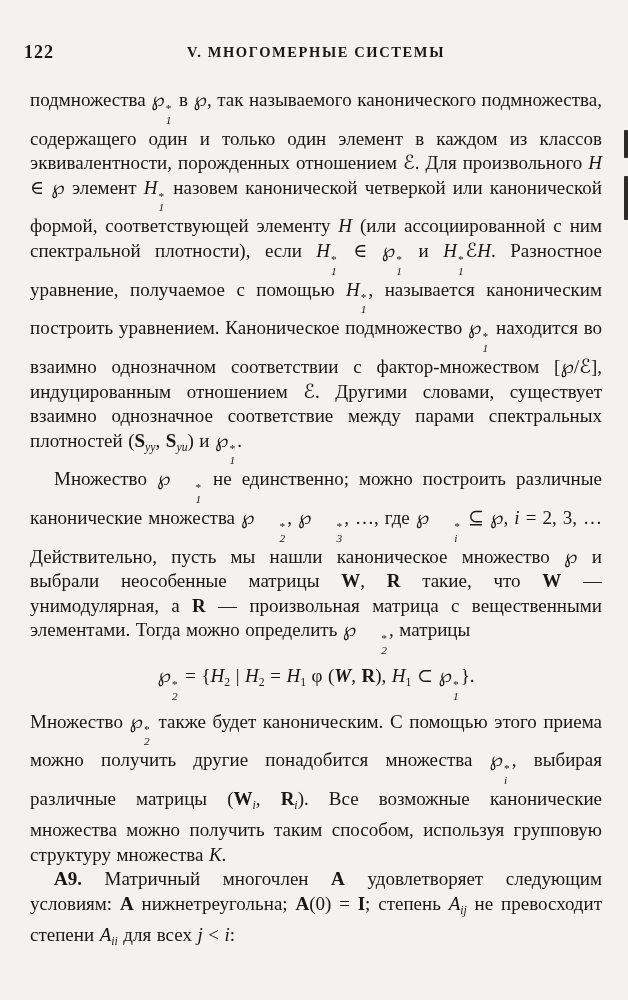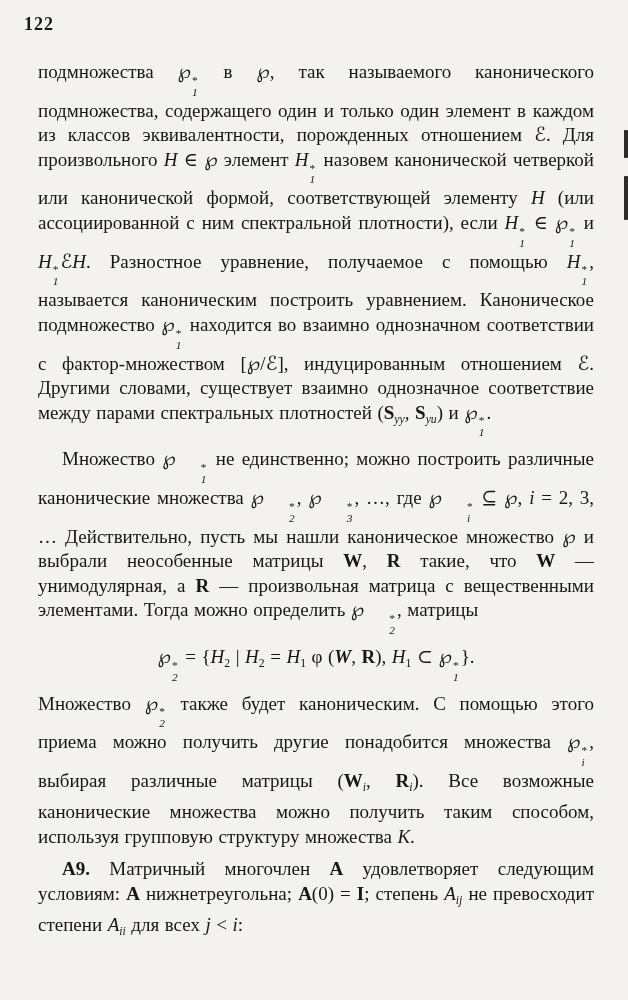--- a/index.html
+++ b/index.html
@@ -14,37 +14,38 @@
     background:#f3f2ee;
     color:#181716;
     overflow:hidden;
     box-sizing:border-box;
     padding:12px 26px 0 30px;
   }
   .page-head{
     position:relative;
     height:30px;
     margin-bottom:18px;
+    margin-top:28px;
   }
   .page-num{
     position:absolute;left:-6px;top:2px;
     font-size:18px;font-weight:700;letter-spacing:1px;
   }
   .run-head{
     position:absolute;left:0;right:0;top:4px;
     text-align:center;
     font-size:14.5px;font-weight:700;letter-spacing:1.6px;
   }
   .body-text{
     font-size:19px;
     line-height:24.6px;
     text-align:justify;
     word-spacing:0.04em;
   }
-  p.para{margin:8px;}
+  p.para{margin:0;}
   p.para.ind{text-indent:24px;}
   .eq{margin:7px 0 7px 0;}
   .eq.center{text-align:center;}
   .s-i{font-style:italic;}
   .s-b{font-weight:700;}
   .s-bi{font-weight:700;font-style:italic;}
   .s-scr{font-family:"DejaVu Sans","DejaVu Serif",serif;font-style:italic;font-size:1.02em;}
   .s-sub{font-size:0.62em;vertical-align:-0.32em;letter-spacing:0;}
   .s-subi{font-size:0.62em;vertical-align:-0.32em;font-style:italic;letter-spacing:0;}
   .stk{
@@ -60,20 +61,21 @@
   .edge-mark{position:absolute;right:0;width:4px;background:#2c2b29;border-radius:1px;}
   .edge-mark.m1{top:130px;height:28px;}
   .edge-mark.m2{top:176px;height:44px;}
 </style>
 </head>
 <body>
 
 <div class="page">
   <div class="page-head">
     <span class="page-num">122</span>
+    <span class="run-head">V. МНОГОМЕРНЫЕ СИСТЕМЫ</span>
   </div>
   <div class="body-text">
       <p class="para"><span>подмножества </span><span class="s-scr">℘</span><span class="stk">
           <span class="stk-sup">*</span>
           <span class="stk-sub">1</span>
         </span><span> в </span><span class="s-scr">℘</span><span>, так называемого канонического подмножества, содержащего один и только один элемент в каждом из классов эквивалентности, порожденных отношением </span><span class="s-scr">ℰ</span><span>. Для произвольного </span><span class="s-i">H</span><span> ∈ </span><span class="s-scr">℘</span><span> элемент </span><span class="s-i">H</span><span class="stk">
           <span class="stk-sup">*</span>
           <span class="stk-sub">1</span>
         </span><span> назовем канонической четверкой или канонической формой, соответствующей элементу </span><span class="s-i">H</span><span> (или ассоциированной с ним спектральной плотности), если </span><span class="s-i">H</span><span class="stk">
           <span class="stk-sup">*</span>

